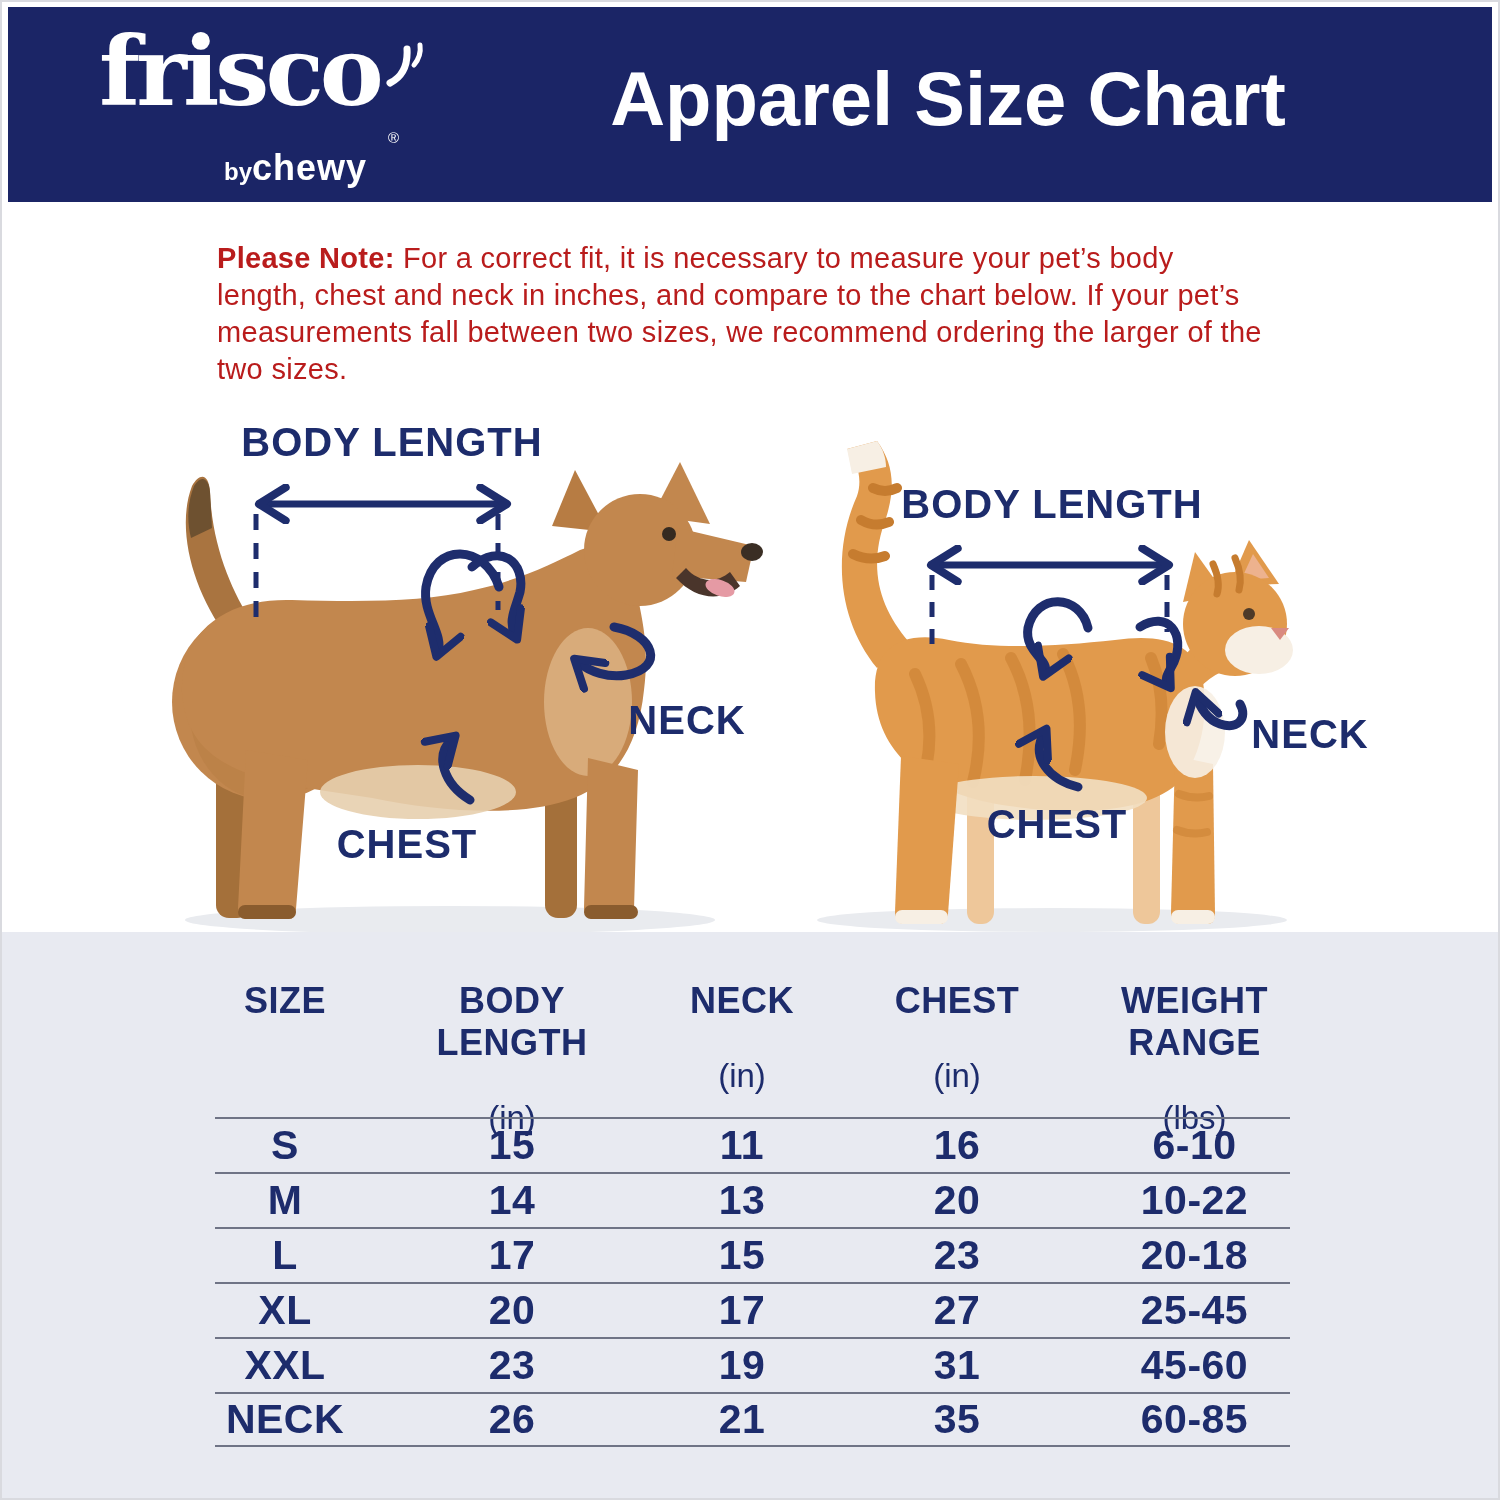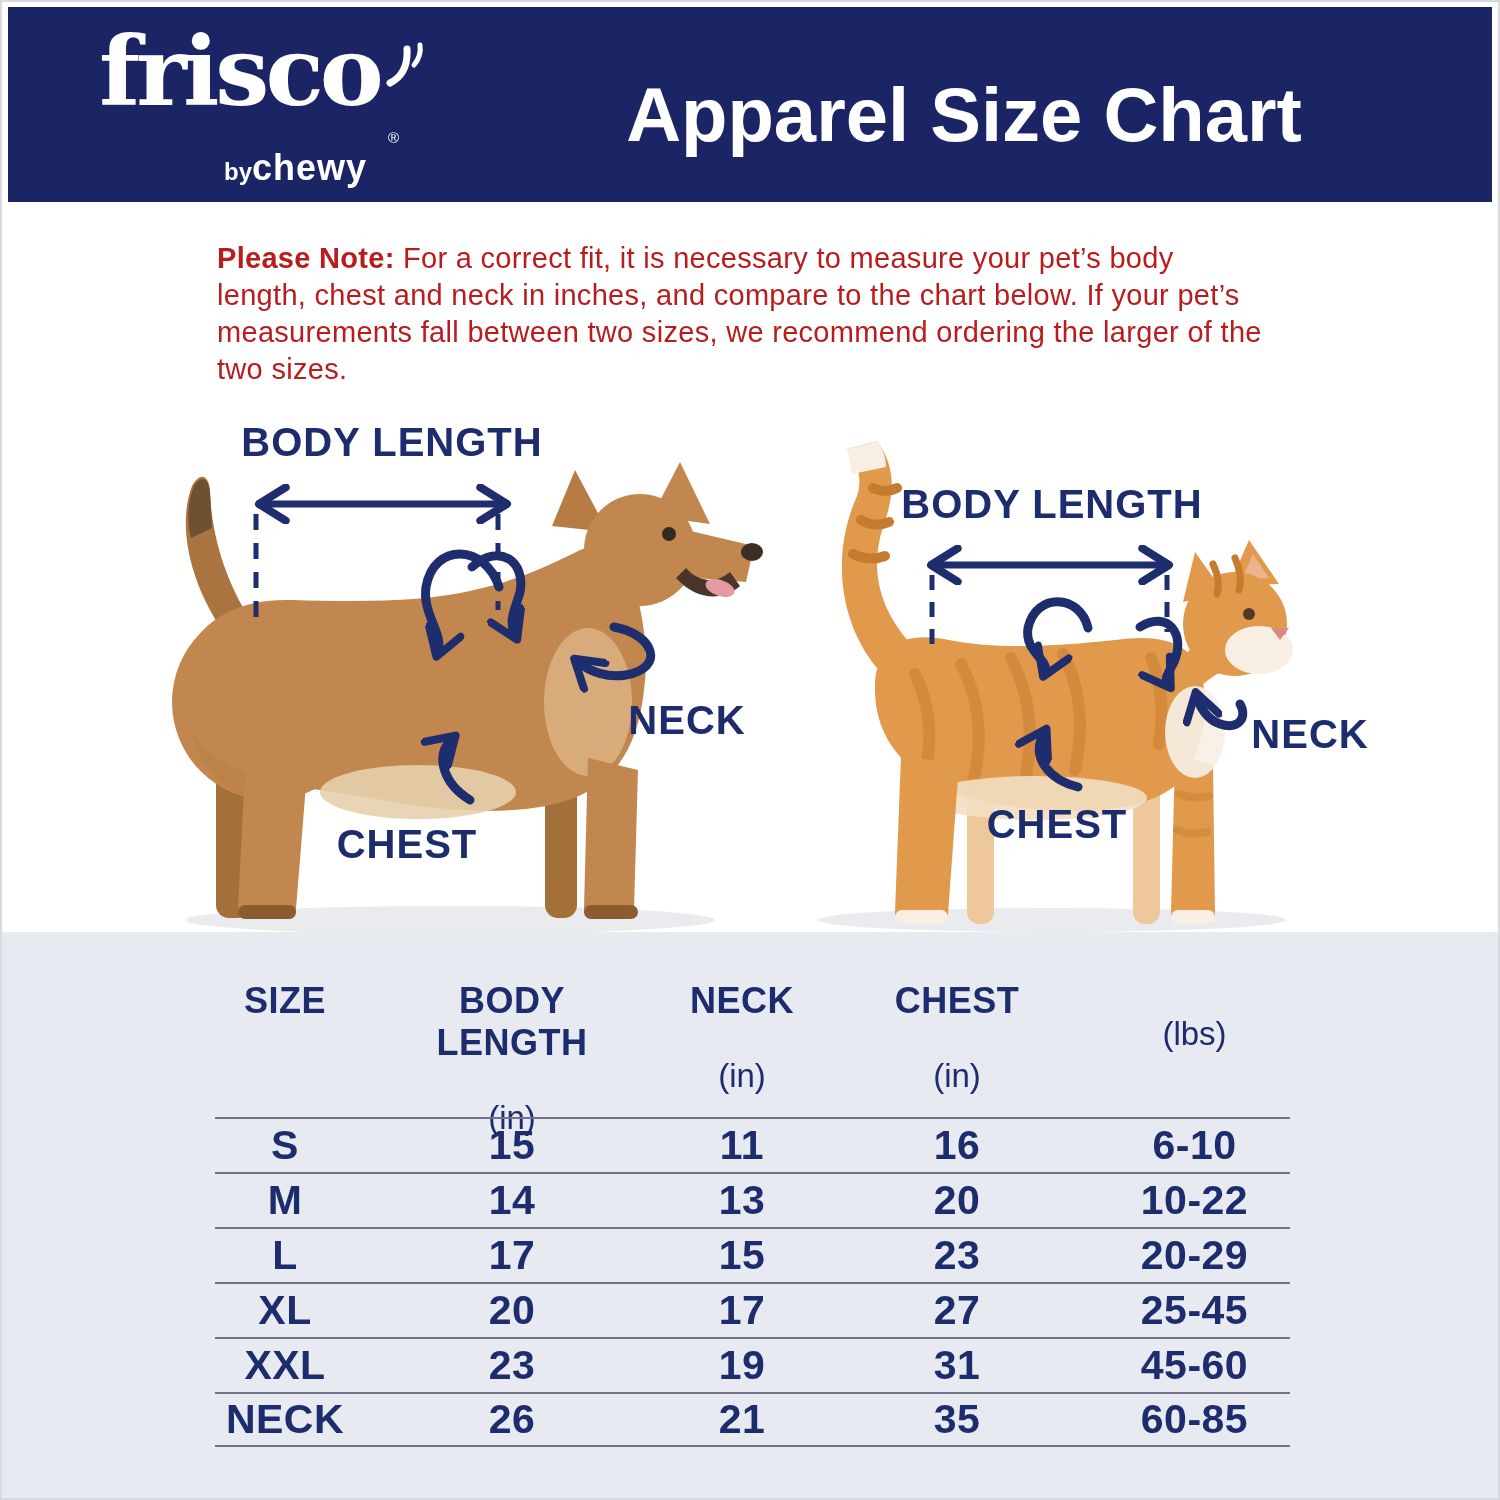--- a/index.html
+++ b/index.html
@@ -16,21 +16,21 @@
     position:absolute;left:6px;top:-14px;
     font-family:"DejaVu Serif", serif;font-weight:bold;
     font-size:96px;letter-spacing:-4px;color:#ffffff;margin-left:17px;
   }
   .logo-swoosh{position:absolute;left:300px;top:10px;width:52px;height:48px;}
   .logo-reg{position:absolute;left:312px;top:100px;font-size:15px;color:#ffffff;}
   .logo-by{position:absolute;left:148px;top:118px;width:210px;color:#ffffff;white-space:nowrap;}
   .logo-by .by{font-size:24px;font-weight:bold;}
   .logo-by .chewy{font-size:36px;font-weight:bold;letter-spacing:1px;}
   .title{
-    position:absolute;left:520px;top:48px;width:840px;margin:16px;
+    position:absolute;left:520px;top:48px;width:840px;margin:0;
     text-align:center;font-size:76px;font-weight:bold;color:#ffffff;letter-spacing:0;
   }
   
   .note{
     position:absolute;left:215px;top:238px;width:1045px;
     font-size:29px;line-height:37px;color:#b91c1c;letter-spacing:.3px;
   }
   .note-label{font-weight:bold;}
   
   .diag-svg{position:absolute;}
@@ -188,20 +188,22 @@
         </div>
         <div class="th">
           <div class="th-name">NECK</div>
           <div class="th-unit">(in)</div>
         </div>
         <div class="th">
           <div class="th-name">CHEST</div>
           <div class="th-unit">(in)</div>
         </div>
         <div class="th">
+          <div class="th-name">WEIGHT
+RANGE</div>
           <div class="th-unit">(lbs)</div>
         </div>
       </div>
     </div>
 
     <div class="tbody">
       <div class="tr">
         <div class="td">S</div>
         <div class="td">15</div>
         <div class="td">11</div>
@@ -213,21 +215,21 @@
         <div class="td">14</div>
         <div class="td">13</div>
         <div class="td">20</div>
         <div class="td">10-22</div>
       </div>
       <div class="tr">
         <div class="td">L</div>
         <div class="td">17</div>
         <div class="td">15</div>
         <div class="td">23</div>
-        <div class="td">20-29</div>
+        <div class="td">20-18</div>
       </div>
       <div class="tr">
         <div class="td">XL</div>
         <div class="td">20</div>
         <div class="td">17</div>
         <div class="td">27</div>
         <div class="td">25-45</div>
       </div>
       <div class="tr">
         <div class="td">XXL</div>

